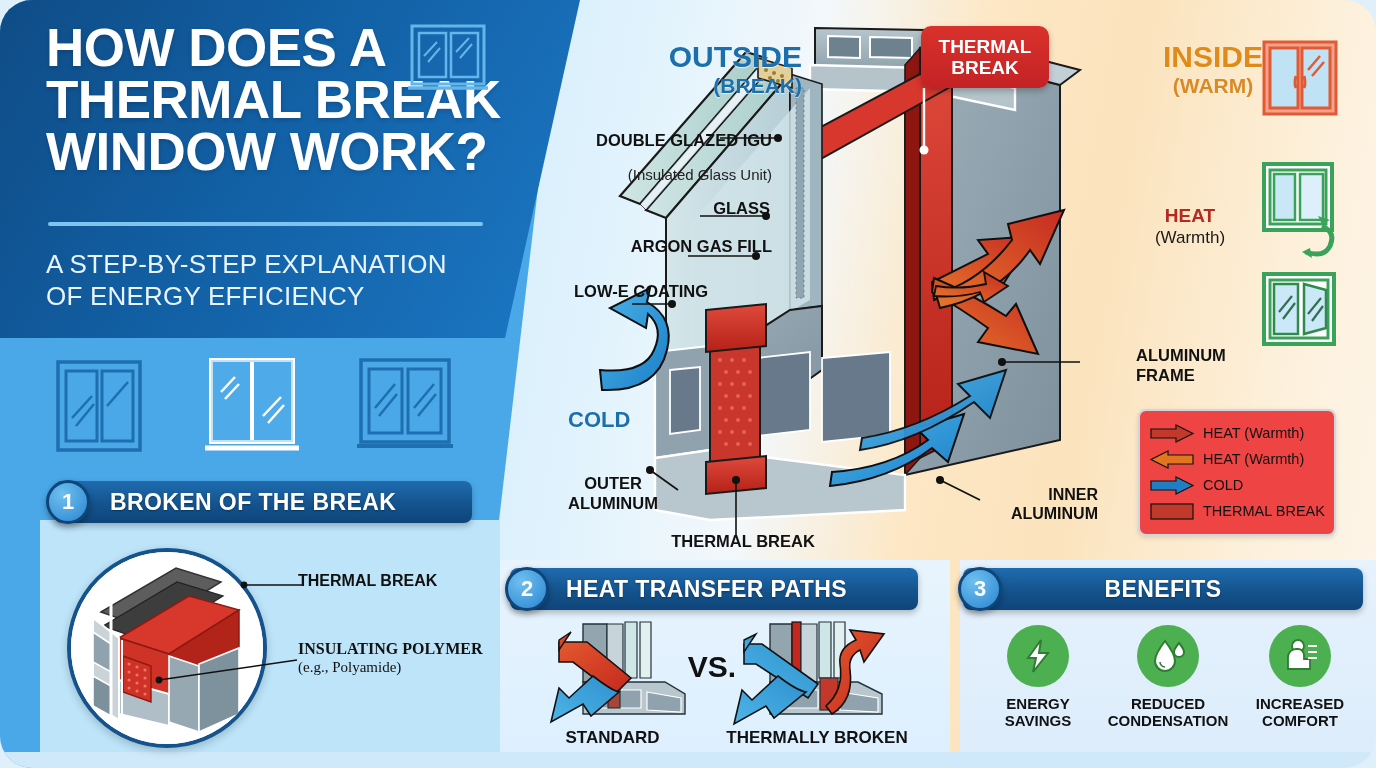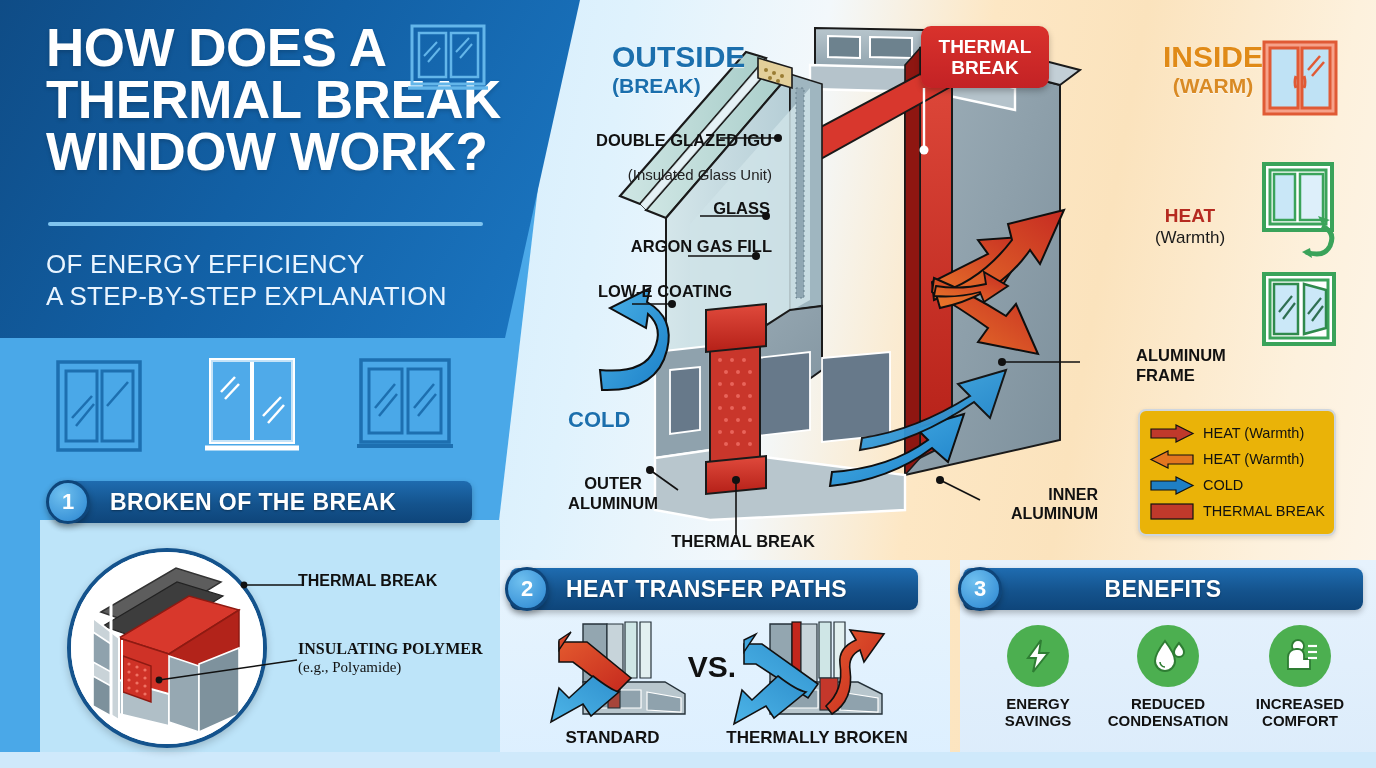--- a/index.html
+++ b/index.html
@@ -2,21 +2,21 @@
 <html><head>
 <meta charset="utf-8">
 <style>
   * { margin:0; padding:0; box-sizing:border-box; }
   html, body { width:1376px; height:768px; overflow:hidden; }
   body {
     font-family: "Liberation Sans", sans-serif;
     background:#dff0fb;
     position:relative;
   }
-  #stage { position:absolute; inset:0; width:1376px; height:768px; overflow:hidden; }
+  #stage { position:absolute; inset:0; width:1376px; height:768px; overflow:hidden;border-radius:32px; }
 
   
   .bg-main {
     position:absolute; left:0; top:0; width:1376px; height:768px;
     background: linear-gradient(100deg,
         #cdeafa 0%, #cfeafb 24%, #dff2fd 42%, #f3f8fb 55%,
         #fde7c4 66%, #fbe3bd 76%, #fdf1dd 90%, #fdf6ec 100%);
   }
   .bg-left-light {
     position:absolute; left:0; top:0; width:560px; height:768px;
@@ -111,38 +111,38 @@
   .anat-label {
     position:absolute; font-weight:bold; font-size:16px; color:#111; line-height:1.15;
   }
   .anat-sub { font-weight:normal; font-size:15px; }
 
   
   .lbl { position:absolute; font-weight:bold; color:#111111; }
   .lbl .sub { display:block; font-weight:normal; }
 
   #outside {
-    position:absolute; left:612px; top:42px; width:190px; text-align:left;
+    position:absolute; left:612px; top:42px; width:190px; text-align:right;
     color:#1b6fad; font-weight:bold; font-size:30px; line-height:1.0;
     text-shadow:0 1px 1px rgba(255,255,255,.7);
   }
   #outside .sub { display:block; font-size:21px; margin-top:3px; }
 
   #inside {
     position:absolute; left:1128px; top:42px; width:170px; text-align:center;
     color:#e08a17; font-weight:bold; font-size:30px; line-height:1.0;
     text-shadow:0 1px 1px rgba(255,255,255,.7);
   }
   #inside .sub { display:block; font-size:21px; margin-top:3px; color:#d98a24; }
 
   #lbl-igu  { left:572px; top:131px; width:200px; text-align:right; font-size:16.5px; line-height:1.2; }
   #lbl-igu .sub { font-size:15px; color:#222; margin-top:15px; }
   #lbl-glass { left:640px; top:199px; width:130px; text-align:right; font-size:16.5px; }
   #lbl-argon { left:560px; top:237px; width:212px; text-align:right; font-size:16.5px; }
-  #lbl-lowe  { left:558px; top:282px; width:214px; text-align:center; font-size:16.5px; }
+  #lbl-lowe  { left:574px; top:282px; width:214px; text-align:left; font-size:16.5px; }
 
   #lbl-cold  { left:568px; top:407px; font-size:22px; color:#1b6fad; text-shadow:0 1px 1px rgba(255,255,255,.6); }
   #lbl-outer { left:548px; top:474px; width:130px; text-align:center; font-size:16.5px; line-height:1.2; }
   #lbl-tb-bottom { left:668px; top:532px; width:150px; text-align:center; font-size:16.5px; }
   #lbl-inner { left:978px; top:485px; width:120px; text-align:right; font-size:16px; line-height:1.2; }
   #lbl-alum-frame { left:1136px; top:346px; width:150px; font-size:16.5px; line-height:1.2; }
 
   #lbl-heat { left:1135px; top:205px; width:110px; text-align:center; font-size:19px; color:#b52a20; line-height:1.2; }
   #lbl-heat .sub { font-size:17px; color:#1a1a1a; }
 
@@ -150,21 +150,21 @@
     position:absolute; left:921px; top:26px; width:128px; height:62px;
     background: linear-gradient(180deg,#d9322c 0%, #c32225 100%);
     border-radius:10px; color:#ffffff; font-weight:bold; font-size:19px;
     display:flex; align-items:center; justify-content:center; text-align:center;
     line-height:1.12; box-shadow:0 3px 6px rgba(0,0,0,.25);
   }
 
   
   .legend {
     position:absolute; left:1138px; top:409px; width:198px; height:127px;
-    background:#eab308; border:2px solid #cfd6de; border-radius:8px;
+    background:#ef4444; border:2px solid #cfd6de; border-radius:8px;
     padding:9px 10px; box-shadow:0 2px 5px rgba(0,0,0,.12);
   }
   .legend-row { display:flex; align-items:center; height:26px; }
   .legend-row .txt { font-size:14.5px; color:#111; margin-left:9px; white-space:nowrap; }
   .legend-swatch { width:44px; height:19px; flex:0 0 44px; }
 
   
   .tp-caption {
     position:absolute; font-weight:bold; font-size:17px; color:#111; text-align:center;
   }
@@ -204,22 +204,22 @@
   <div class="bg-bottom-right"></div>
   <div class="bg-bottomband"></div>
 
   <div class="title">
     <span class="l">HOW DOES A</span>
     <span class="l">THERMAL BREAK</span>
     <span class="l">WINDOW WORK?</span>
   </div>
   <div class="title-rule"></div>
   <div class="subtitle">
+    <span>A STEP-BY-STEP EXPLANATION</span>
     <span>OF ENERGY EFFICIENCY</span>
-    <span>A STEP-BY-STEP EXPLANATION</span>
   </div>
 
   <div class="hdr-window-icon">
     <svg width="86" height="78" viewBox="0 0 86 78">
       <rect x="6" y="4" width="72" height="58" fill="none" stroke="#63b6ea" stroke-width="3"></rect>
       <rect x="13" y="11" width="27" height="44" fill="none" stroke="#63b6ea" stroke-width="2.5"></rect>
       <rect x="45" y="11" width="27" height="44" fill="none" stroke="#63b6ea" stroke-width="2.5"></rect>
       <line x1="2" y1="66" x2="82" y2="66" stroke="#63b6ea" stroke-width="3.5"></line>
       <line x1="18" y1="34" x2="31" y2="20" stroke="#63b6ea" stroke-width="2"></line>
       <line x1="22" y1="40" x2="34" y2="26" stroke="#63b6ea" stroke-width="2"></line>

